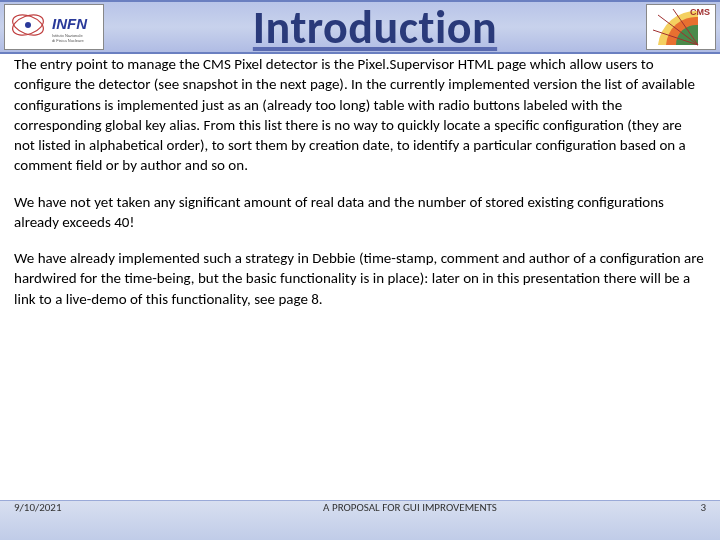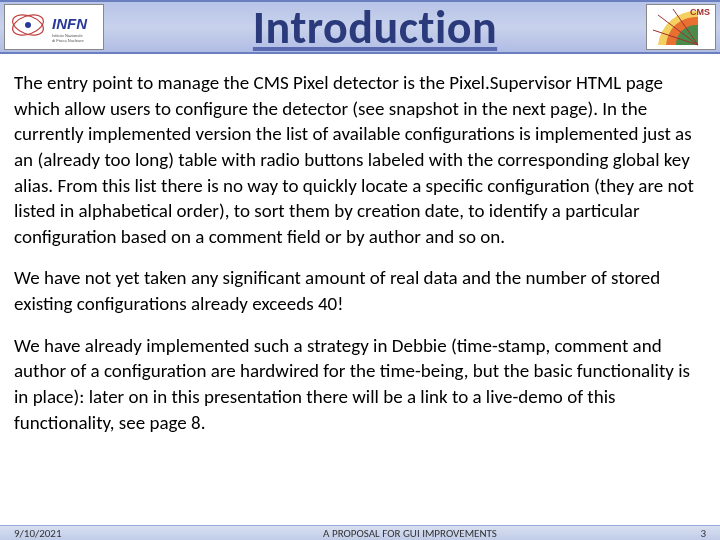--- a/index.html
+++ b/index.html
@@ -50,38 +50,38 @@
     margin-right: 4px;
     background: #fff;
     border: 1px solid #888;
     display: flex;
     align-items: flex-start;
     justify-content: center;
     flex-shrink: 0;
     overflow: hidden;
   }
   .content {
-    padding: 16px 14px 0 14px;
-    font-size: 19px;
+    padding: 0 14px 0 14px;
+    font-size: 15px;
     line-height: 1.35;
     color: #000;
   }
   .content p {
     margin-bottom: 16px;
   }
   .footer {
     position: absolute;
     bottom: 0;
     left: 0;
     width: 100%;
-    height: 15px;
+    height: 40px;
     background: linear-gradient(to bottom, #d8dff0 0%, #c0cce8 100%);
     border-top: 1px solid #9aaad8;
     display: flex;
-    align-items: flex-end;
+    align-items: flex-start;
     font-size: 11px;
     color: #333;
   }
   .footer-date {
     padding-left: 14px;
     width: 140px;
   }
   .footer-title {
     flex: 1;
     text-align: center;

